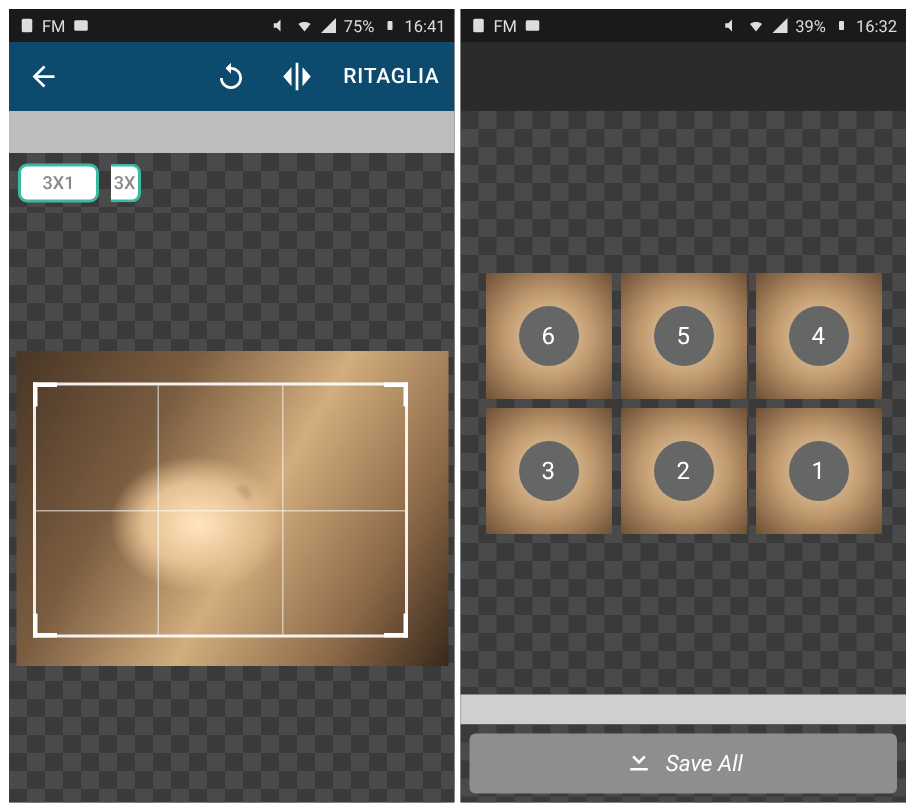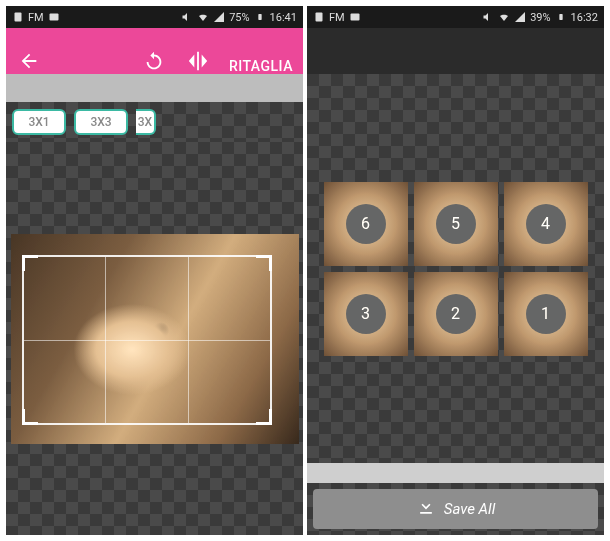--- a/index.html
+++ b/index.html
@@ -43,23 +43,23 @@
     padding: 0 6px;
     font-size: 11px;
     gap: 4px;
   }
   .status .spacer { flex: 1; }
   .status .ico { width: 12px; height: 12px; display:inline-flex; align-items:center; justify-content:center; }
   .status svg { fill: #ddd; }
   
   .toolbar {
     height: 46px;
-    background: #ec4899;
-    display: flex;
-    align-items: flex-end;
+    background: #0c4a6e;
+    display: flex;
+    align-items: center;
     padding: 0 10px;
     gap: 18px;
     color: #fff;
   }
   .toolbar .flex { flex: 1; }
   .toolbar .tbtn { width:26px; height:26px; display:flex; align-items:center; justify-content:center; }
   .toolbar .label { font-size: 14px; font-weight: 500; letter-spacing: .5px; }
   
   .greystrip { height: 28px; background: #bdbdbd; }
   
@@ -228,21 +228,20 @@
           <path d="M11 2h2v20h-2zM8 5v14L2 12zM16 5l6 7-6 7z"></path>
         </svg>
     </div>
     <span class="label">RITAGLIA</span>
   </div>
 
   <div class="greystrip"></div>
 
   <div class="options checker">
     <div class="opt">3X1</div>
-    <div class="opt">3X3</div>
     <div class="opt clip">3X</div>
   </div>
 
   <div class="crop-zone checker">
     <div class="crop-canvas">
       <div class="photo"></div>
       <div class="crop-frame">
         <div class="corner tl"></div>
         <div class="corner tr"></div>
         <div class="corner bl"></div>

